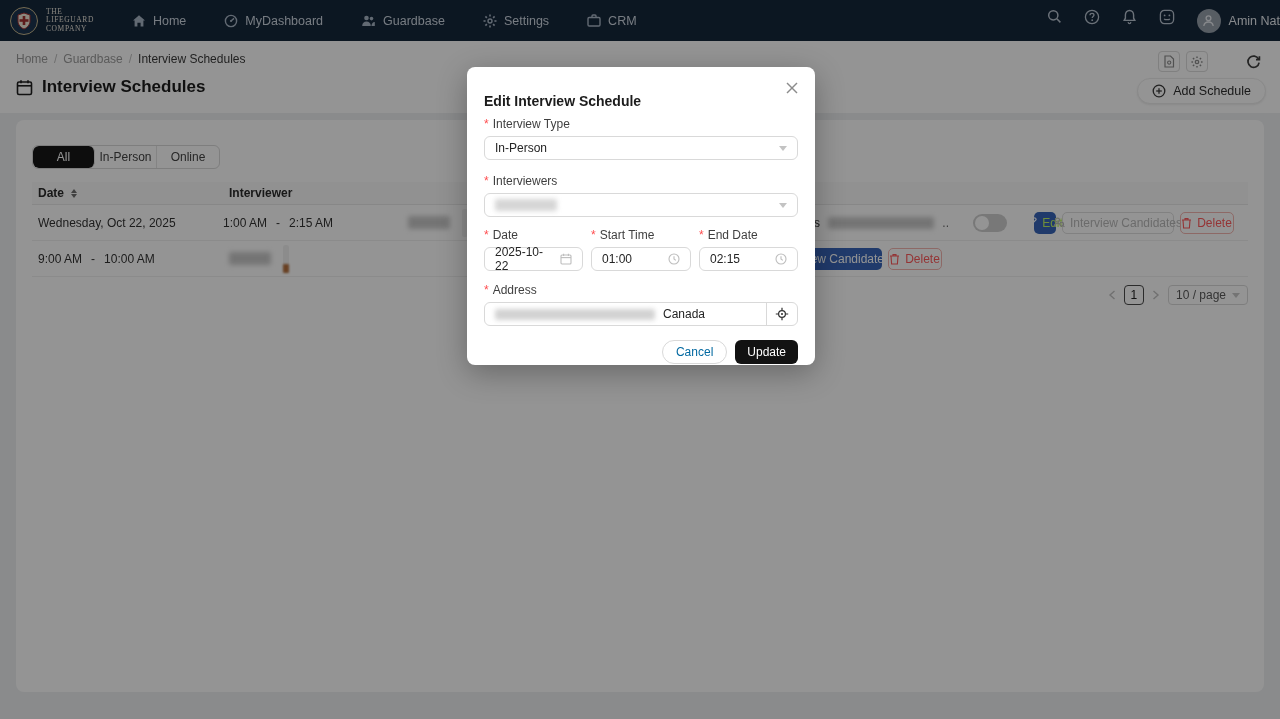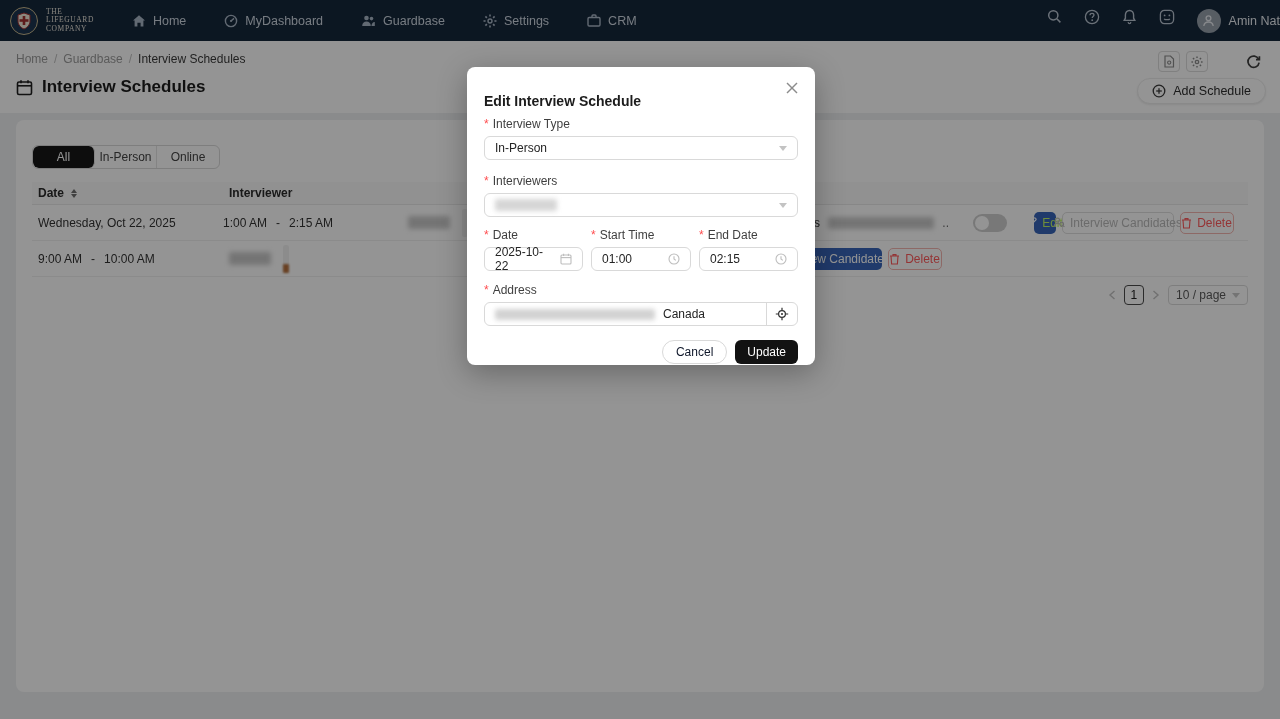--- a/index.html
+++ b/index.html
@@ -97,21 +97,21 @@
   .sel { cursor:pointer; justify-content:space-between; }
   .chev { width:0; height:0; border-left:4px solid transparent; border-right:4px solid transparent; border-top:5px solid #c3c3c3; }
   .mb { margin-bottom:11px; }
   .triple { display:grid; grid-template-columns:99px 100px 99px; gap:8px; }
   .inp .grow { flex:1; }
   .inp .ficon { color:#bdbdbd; margin-left:6px; }
   .addr-group { display:flex; height:24px; border:1px solid #d9d9d9; border-radius:6px; overflow:hidden; }
   .addr-input { flex:1; display:flex; align-items:center; padding:0 10px; font-size:12px; color:#242424; gap:8px; }
   .addr-addon { width:31px; border-left:1px solid #d9d9d9; display:flex; align-items:center; justify-content:center; color:#2e2e2e; cursor:pointer; }
   .modal-btns { display:flex; justify-content:flex-end; gap:8px; margin-top:14px; }
-  .btn-cancel { height:24px; padding:0 13px; border:1px solid #d9d9d9; border-radius:12px; background:#fff; font-size:12px; color:#0f172a; display:flex; align-items:center; cursor:pointer; }
+  .btn-cancel { height:24px; padding:0 13px; border:1px solid #d9d9d9; border-radius:12px; background:#fff; font-size:12px; color:#0369a1; display:flex; align-items:center; cursor:pointer; }
   .btn-update { height:24px; padding:0 12px; border:none; border-radius:6px; background:#121212; font-size:12px; color:#fff; display:flex; align-items:center; cursor:pointer; }
 </style>
 </head>
 <body>
 
 <div class="navbar">
   <div class="logo-wrap">
     <div class="crest">
       <svg width="16" height="18" viewBox="0 0 16 18">
           <path d="M8 1 L14 3 V9 C14 13 11 16 8 17 C5 16 2 13 2 9 V3 Z" fill="#f0e8da" stroke="#a33131" stroke-width="1"></path>

